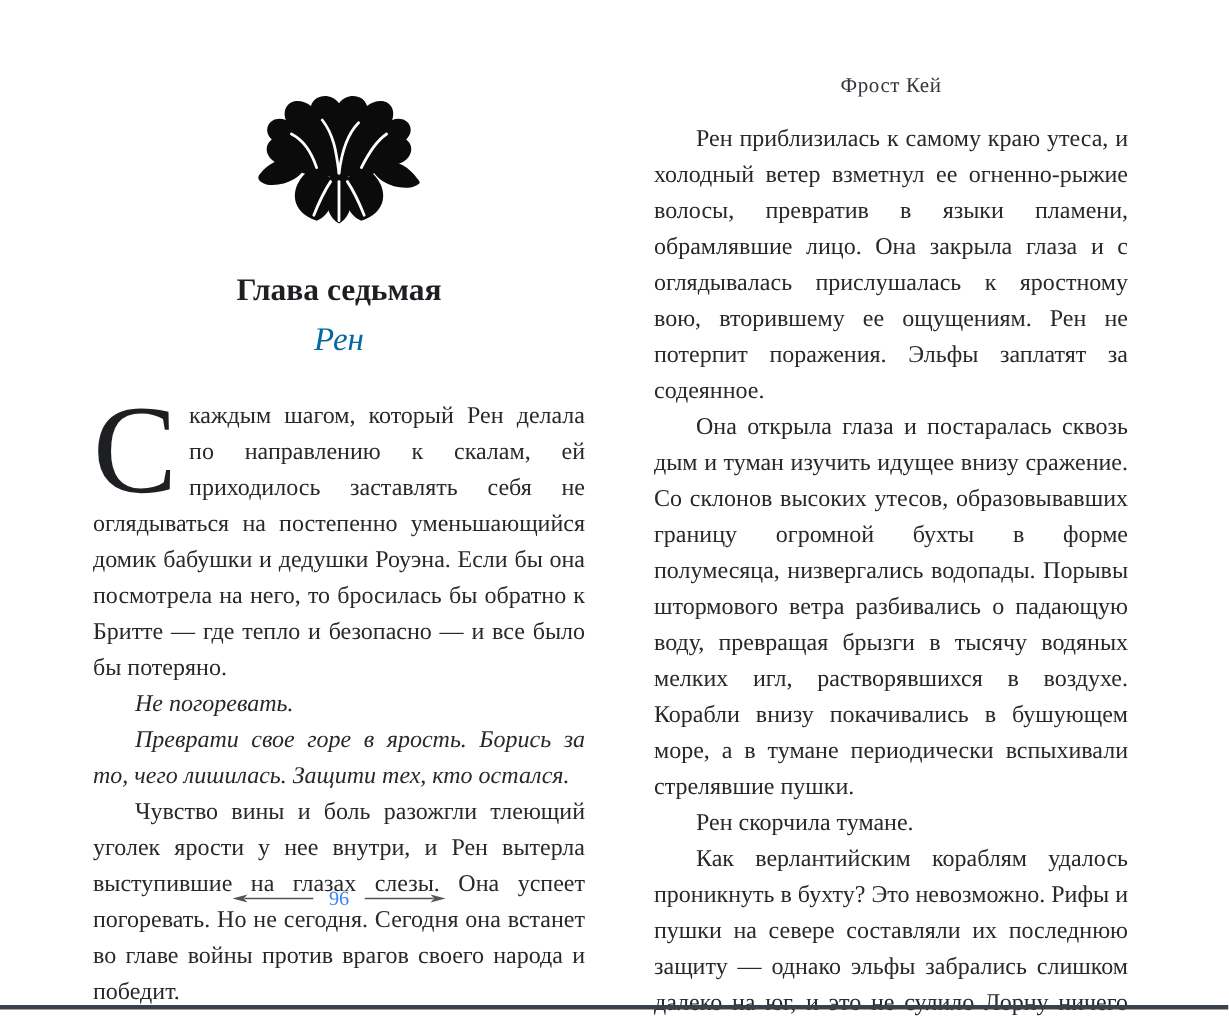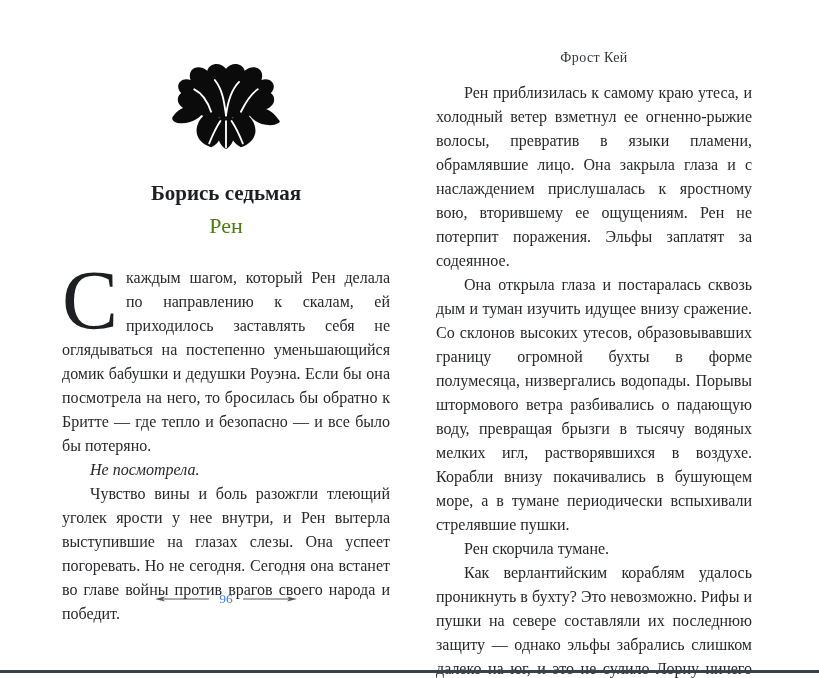--- a/index.html
+++ b/index.html
@@ -22,21 +22,21 @@
   
   .ornament-wrap{margin-top:60px;text-align:center;height:98px;}
   .chapter-title{
     margin:22px 0 0 0;
     font-size:21px;line-height:26px;
     font-weight:bold;text-align:center;color:#1d1f22;
   }
   .chapter-subtitle{
     margin-top:6px;
     font-size:22px;line-height:28px;
-    text-align:center;color:#4d7c0f;
+    font-style:italic;text-align:center;color:#0369a1;
   }
 
   
   .body-text{text-align:justify;font-size:16px;line-height:24px;}
   .page-left .body-text{margin-top:26px;}
   .page-right .body-text{margin-top:14px;}
   .body-text p{margin:0;text-indent:28px;}
   .body-text p.first{text-indent:0;}
   .body-text p.italic{font-style:italic;}
   .dropcap{
@@ -91,26 +91,27 @@
           <path d="M60,58 C62,42 66,30 74,22"></path>
           <path d="M44,54 C40,42 34,34 26,30"></path>
           <path d="M76,54 C82,42 88,34 94,30"></path>
           <path d="M60,92 C60,80 60,72 60,64"></path>
           <path d="M42,88 C46,78 50,70 54,64"></path>
           <path d="M78,88 C74,78 70,70 66,64"></path>
         </g>
       </svg>
     </div>
 
-    <h1 class="chapter-title">Борись седьмая</h1>
+    <h1 class="chapter-title">Глава седьмая</h1>
     <div class="chapter-subtitle">Рен</div>
 
     <div class="body-text">
       <p class="first"><span class="dropcap">С</span><span>каждым шагом, который Рен делала по направлению к скалам, ей приходилось заставлять себя не оглядываться на по­степенно уменьшающийся домик бабушки и де­душки Роуэна. Если бы она посмотрела на него, то бросилась бы обратно к Бритте — где тепло и безопасно — и все было бы потеряно.</span></p>
-      <p class="italic">Не посмотрела.</p>
+      <p class="italic">Не погоревать.</p>
+      <p class="italic">Преврати свое горе в ярость. Борись за то, чего лишилась. Защити тех, кто остался.</p>
       <p>Чувство вины и боль разожгли тлеющий уго­лек ярости у нее внутри, и Рен вытерла выступив­шие на глазах слезы. Она успеет погоревать. Но не сегодня. Сегодня она встанет во главе войны против врагов своего народа и победит.</p>
     </div>
 
     <div class="page-footer">
       <svg class="footer-rule" width="54" height="8" viewBox="0 0 54 8" aria-hidden="true">
         <line x1="8" y1="4" x2="54" y2="4" stroke="#555555" stroke-width="1"></line>
         <path d="M0,4 L10,1.4 L7.5,4 L10,6.6 Z" fill="#555555"></path>
       </svg>
       <span class="page-number">96</span>
       <svg class="footer-rule" width="54" height="8" viewBox="0 0 54 8" aria-hidden="true">
@@ -118,21 +119,21 @@
         <path d="M54,4 L44,1.4 L46.5,4 L44,6.6 Z" fill="#555555"></path>
       </svg>
     </div>
   </div>
 
   <div class="page-col page-right">
 
     <div class="running-header">Фрост Кей</div>
 
     <div class="body-text">
-      <p>Рен приблизилась к самому краю утеса, и хо­лодный ветер взметнул ее огненно-рыжие волосы, превратив в языки пламени, обрамлявшие лицо. Она закрыла глаза и с наслаждением прислуша­лась к яростному вою, вторившему ее ощущени­ям. Рен не потерпит поражения. Эльфы заплатят за содеянное.</p>
+      <p>Рен приблизилась к самому краю утеса, и хо­лодный ветер взметнул ее огненно-рыжие волосы, превратив в языки пламени, обрамлявшие лицо. Она закрыла глаза и с оглядывалась прислуша­лась к яростному вою, вторившему ее ощущени­ям. Рен не потерпит поражения. Эльфы заплатят за содеянное.</p>
       <p>Она открыла глаза и постаралась сквозь дым и туман изучить идущее внизу сражение. Со скло­нов высоких утесов, образовывавших границу огромной бухты в форме полумесяца, низверга­лись водопады. Порывы штормового ветра раз­бивались о падающую воду, превращая брызги в тысячу водяных мелких игл, растворявшихся в воздухе. Корабли внизу покачивались в бушую­щем море, а в тумане периодически вспыхивали стрелявшие пушки.</p>
       <p>Рен скорчила тумане.</p>
       <p>Как верлантийским кораблям удалось про­никнуть в бухту? Это невозможно. Рифы и пушки на севере составляли их последнюю защиту — однако эльфы забрались слишком далеко на юг, и это не сулило Лорну ничего хорошего. Корабли с оранжево-черными флагами противника растя­нулись до самого горизонта. Сердце ушло в пятки.</p>
 
     </div>
 
   </div>
 
   <div class="bottom-bar"></div>
 </div>

